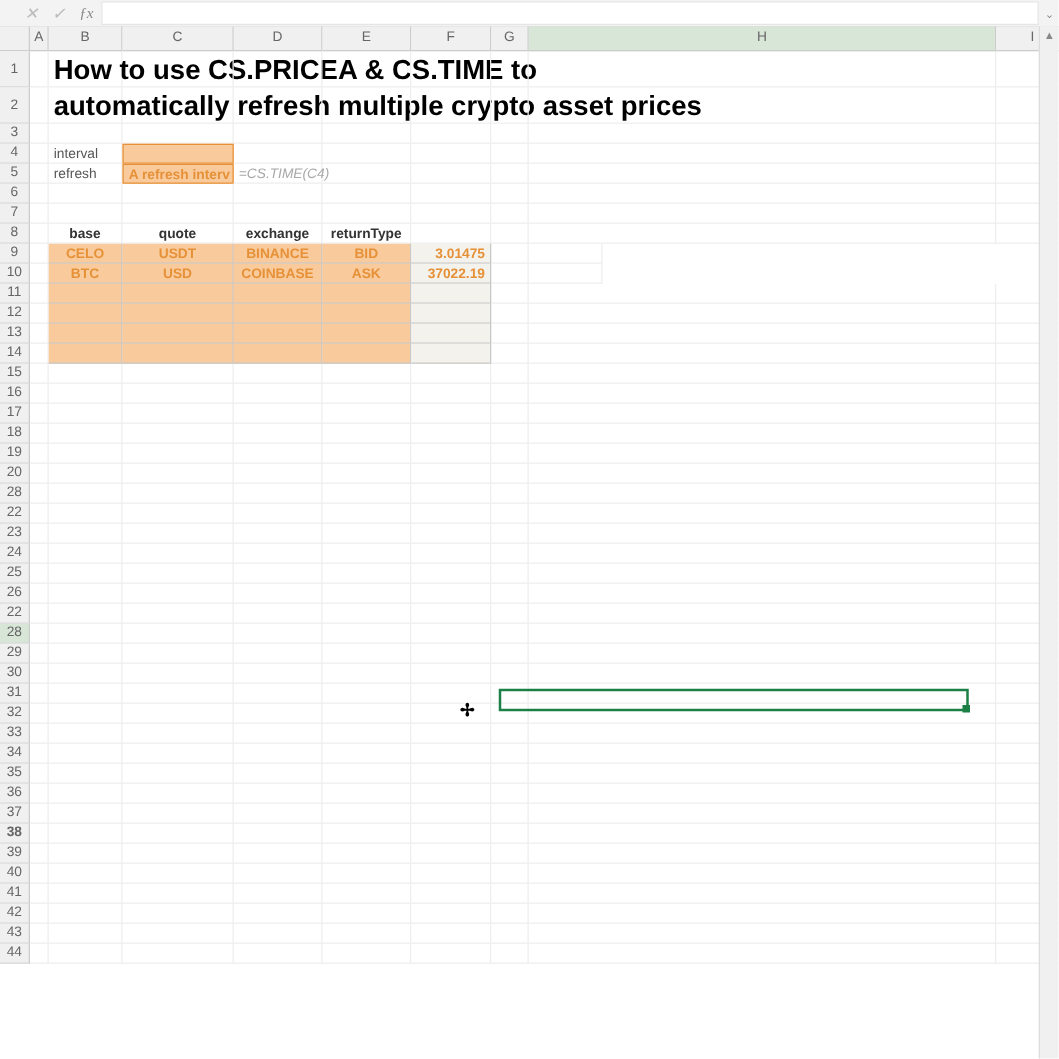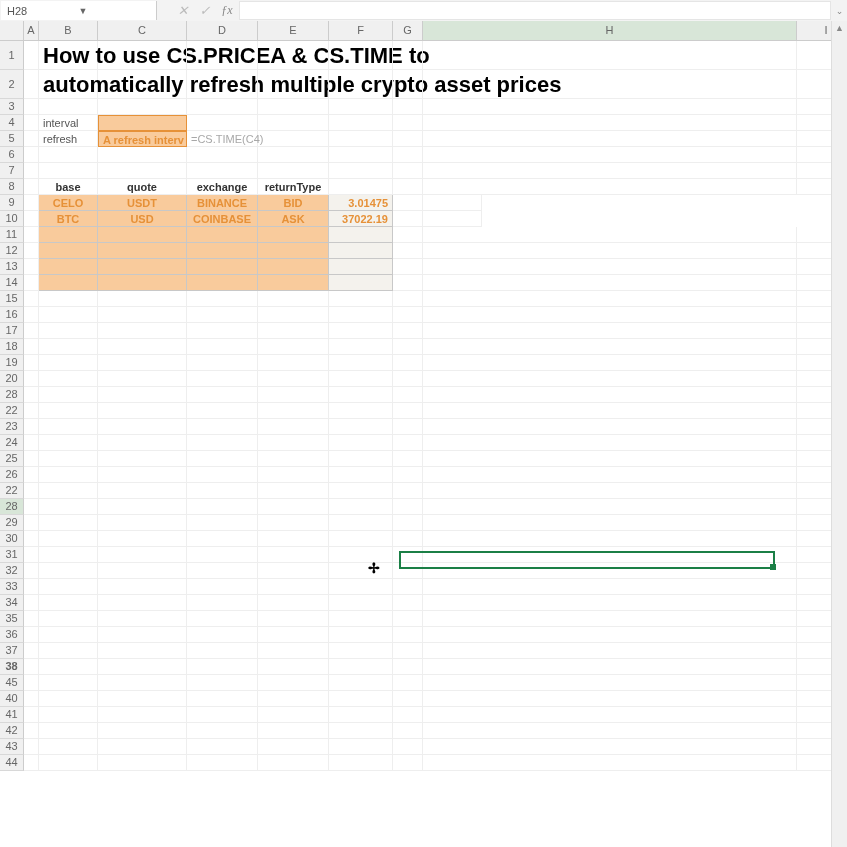--- a/index.html
+++ b/index.html
@@ -21,21 +21,21 @@
   .col-headers{position:absolute;left:24px;top:0;height:20px;display:flex;}
   .col-h{background:#f0f0f0;border-right:1px solid #ccc;border-bottom:1px solid #ccc;text-align:center;font-size:11px;color:#666;line-height:19px;box-sizing:border-box;}
   .col-h.sel{background:#d8e6d8;}
   .row-headers{position:absolute;left:0;top:20px;width:24px;}
   .row-h{background:#f0f0f0;border-right:1px solid #ccc;border-bottom:1px solid #d8d8d8;text-align:center;font-size:11px;color:#666;line-height:15px;height:16px;box-sizing:border-box;}
   .row-h.sel{background:#d8e6d8;}
   .cells{position:absolute;left:24px;top:20px;}
   .row{display:flex;height:16px;}
   .cell{height:16px;border-right:1px solid #eee;border-bottom:1px solid #eee;box-sizing:border-box;font-size:11px;color:#555;padding:1px 4px 0 4px;overflow:hidden;white-space:nowrap;line-height:14px;position:relative;}
   .big{font-size:22px;font-weight:bold;color:#000;line-height:24px;padding-top:1px;overflow:visible;}
-  .ital{color:#a8a8a8;}
+  .ital{font-style:italic;color:#a8a8a8;}
   .orange-fill{background:#f9cb9c;}
   .orange-text{color:#e69138;font-weight:bold;}
   .orange-border{border:1px solid #e69138 !important;}
   .thead{font-weight:bold;text-align:center;color:#333;}
   .center{text-align:center;}
   .right{text-align:right;}
   .dark-border{border-color:#c8c8c8 !important;}
 
   
   .sel-rect{position:absolute;border:2px solid #1b7f46;box-sizing:border-box;pointer-events:none;}
@@ -46,24 +46,20 @@
   .vscroll .arrow{height:15px;text-align:center;font-size:9px;color:#888;line-height:15px;}
   .cursor-plus{position:absolute;font-size:14px;color:#000;pointer-events:none;font-weight:bold;}
   .overflow-vis{overflow:visible;}
 </style>
 </head>
 <body>
 
 <div class="app">
 
   <div class="top-bar">
-    <div class="namebox">
-      <span>H28</span>
-      <span class="dd">▼</span>
-    </div>
     <div style="width:14px"></div>
     <div class="fb-btn cancel">✕</div>
     <div class="fb-btn enter">✓</div>
     <div class="fb-btn fx">ƒx</div>
     <div class="fbar-input">
       <span></span>
     </div>
     <div class="fbar-expand">⌄</div>
   </div>
 
@@ -112,21 +108,21 @@
         <div class="row-h" style="height: 16px; line-height: 15px;">29</div>
         <div class="row-h" style="height: 16px; line-height: 15px;">30</div>
         <div class="row-h" style="height: 16px; line-height: 15px;">31</div>
         <div class="row-h" style="height: 16px; line-height: 15px;">32</div>
         <div class="row-h" style="height: 16px; line-height: 15px;">33</div>
         <div class="row-h" style="height: 16px; line-height: 15px;">34</div>
         <div class="row-h" style="height: 16px; line-height: 15px;">35</div>
         <div class="row-h" style="height: 16px; line-height: 15px;">36</div>
         <div class="row-h" style="height: 16px; line-height: 15px;">37</div>
         <div class="row-h" style="height: 16px; line-height: 15px; font-weight: bold;">38</div>
-        <div class="row-h" style="height: 16px; line-height: 15px;">45</div>
+        <div class="row-h" style="height: 16px; line-height: 15px;">39</div>
         <div class="row-h" style="height: 16px; line-height: 15px;">40</div>
         <div class="row-h" style="height: 16px; line-height: 15px;">41</div>
         <div class="row-h" style="height: 16px; line-height: 15px;">42</div>
         <div class="row-h" style="height: 16px; line-height: 15px;">43</div>
         <div class="row-h" style="height: 16px; line-height: 15px;">44</div>
       </div>
     <div class="cells" id="cells">
         <div class="row" style="height: 29px;">
           <div class="cell" style="width: 15px; height: 29px; line-height: 27px;"></div>
           <div class="cell big overflow-vis" style="width: 59px; height: 29px; line-height: 27px;">How to use CS.PRICEA &amp; CS.TIME to</div>

